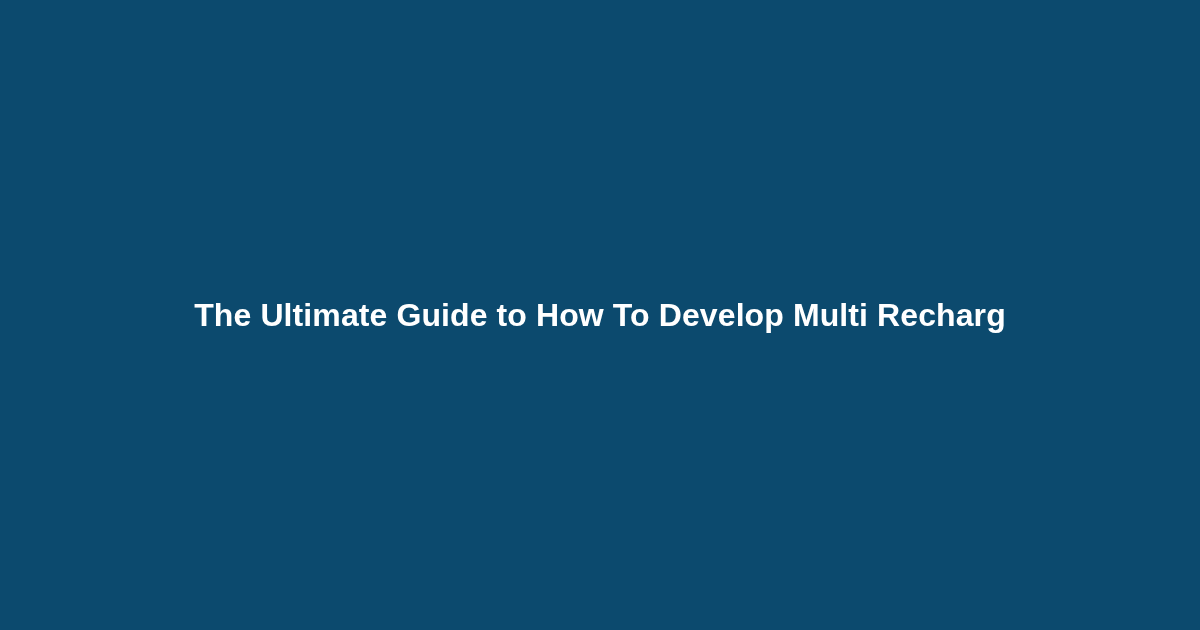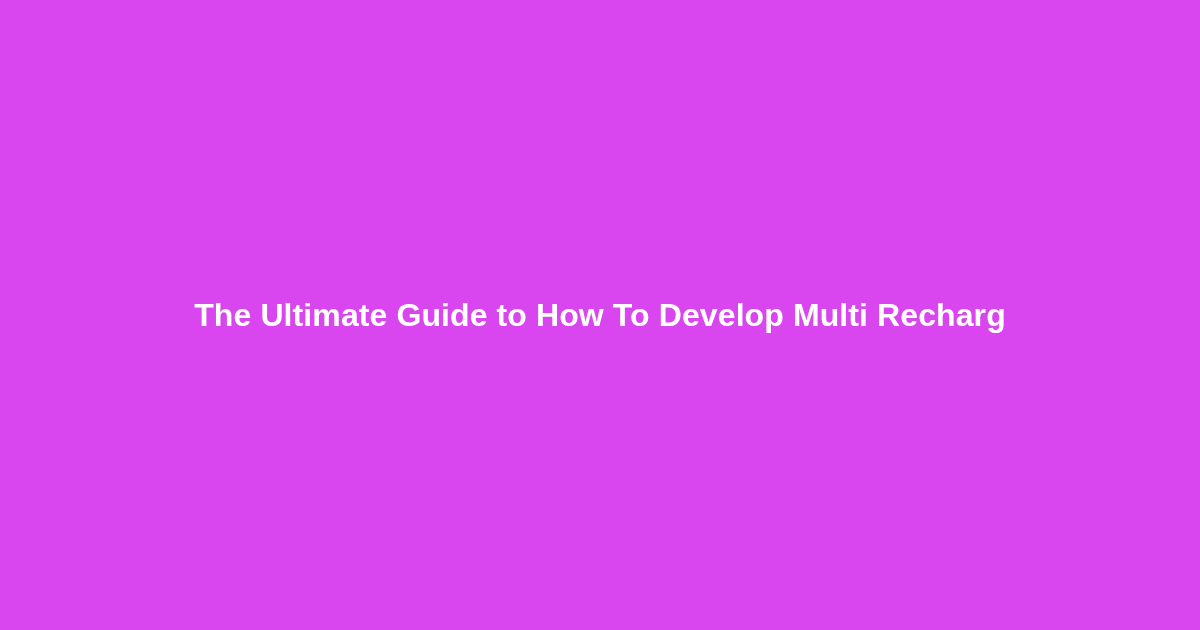--- a/index.html
+++ b/index.html
@@ -13,21 +13,21 @@
     height: 630px;
     overflow: hidden;
     font-family: "Liberation Sans", sans-serif;
   }
 
   .og-card {
     position: relative;
     box-sizing: border-box;
     width: 1200px;
     height: 630px;
-    background-color: #d946ef;
+    background-color: #0c4a6e;
     display: flex;
     align-items: center;
     justify-content: center;
     overflow: hidden;
   }
 
   .title-wrap {
     width: 1200px;
     padding: 0 24px;
     box-sizing: border-box;

